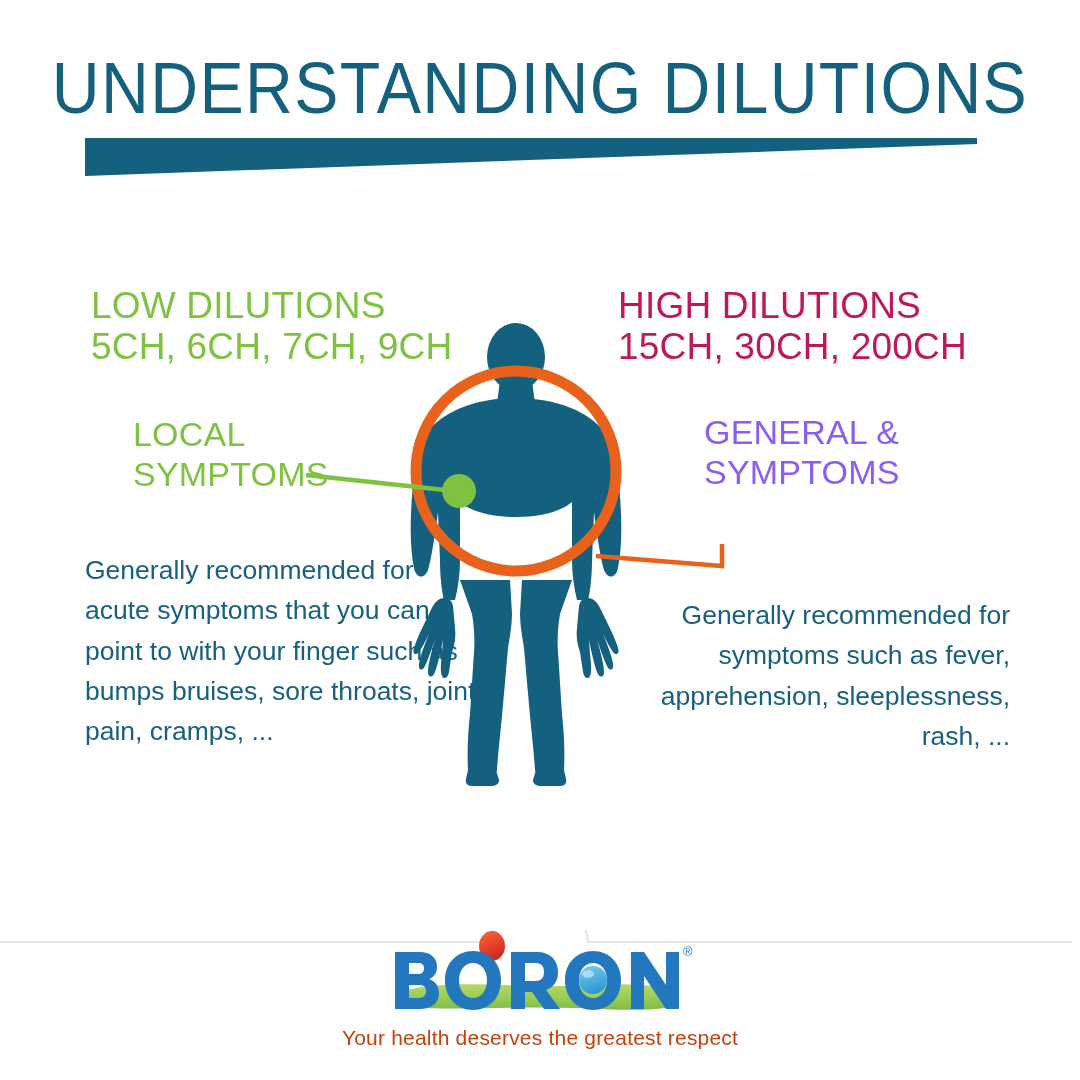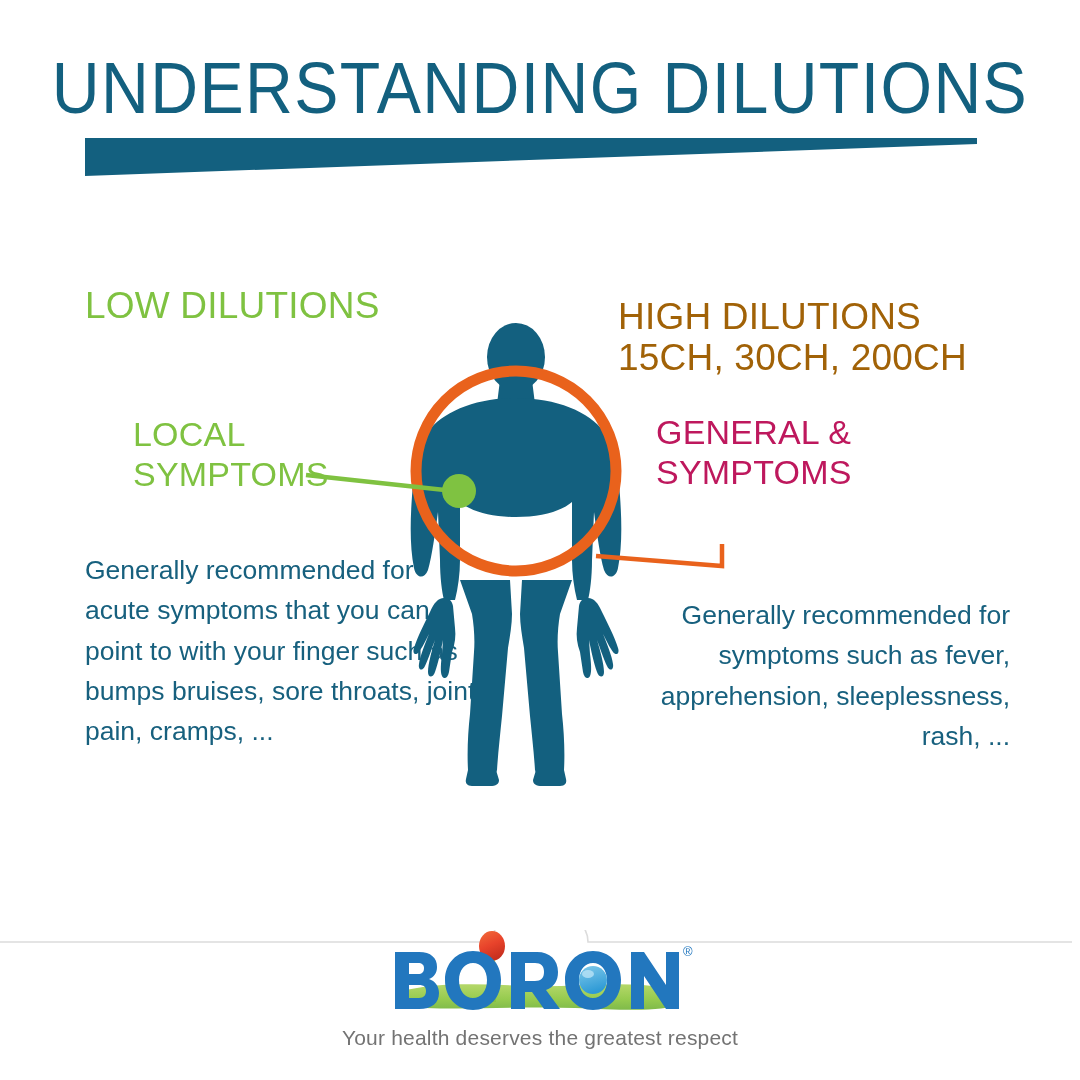--- a/index.html
+++ b/index.html
@@ -46,49 +46,48 @@
 
   
   .col-heading {
     position: absolute;
     font-size: 37px;
     line-height: 1.12;
     font-weight: 400;
     letter-spacing: 0.2px;
   }
   #low-dilutions-heading {
-    left: 85px;
+    left: 91px;
     top: 285px;
     color: #7FC241;
   }
   #high-dilutions-heading {
     left: 618px;
     top: 285px;
-    color: #a16207;
-    margin-top: 11px;
+    color: #be185d;
   }
   .col-heading .line2 { display: block; }
 
   
   .sub-heading {
     position: absolute;
     font-size: 34px;
     line-height: 1.17;
     font-weight: 400;
     letter-spacing: 0.2px;
   }
   #local-symptoms-heading {
     left: 85px;
     top: 415px;
     color: #7FC241;
   }
   #general-symptoms-heading {
-    left: 608px;
+    left: 656px;
     top: 413px;
-    color: #be185d;
+    color: #8b5cf6;
   }
   .sub-heading span { display: block; margin-left: 48px; }
 
   
   .body-copy {
     position: absolute;
     color: #17607E;
     font-size: 26.5px;
     line-height: 1.52;
     font-weight: 400;
@@ -129,39 +128,40 @@
     top: 930px;
     width: 1080px;
     text-align: center;
   }
   #boiron-logo {
     display: block;
     margin: 0 auto;
   }
   #brand-tagline {
     margin-top: 4px;
-    color: #737373;
+    color: #c2410c;
     font-size: 21px;
     letter-spacing: 0.2px;
     font-weight: 400;
   }
 </style>
 </head>
 <body>
 
 <div id="infographic">
 
   <div id="page-title">UNDERSTANDING DILUTIONS</div>
 
   <svg id="title-rule" viewBox="0 0 892 38" preserveAspectRatio="none">
     <polygon points="0,0 892,0 892,6 0,38" fill="#13607F"></polygon>
   </svg>
 
   <div id="low-dilutions-heading" class="col-heading">
     <span class="line1">LOW DILUTIONS</span>
+    <span class="line2">5CH, 6CH, 7CH, 9CH</span>
   </div>
 
   <div id="local-symptoms-heading" class="sub-heading">
     <span>LOCAL</span>
     <span>SYMPTOMS</span>
   </div>
 
   <div id="local-body" class="body-copy">Generally recommended for acute symptoms that you can point to with your finger such as bumps bruises, sore throats, joint pain, cramps, ...</div>
 
   <div id="high-dilutions-heading" class="col-heading">

